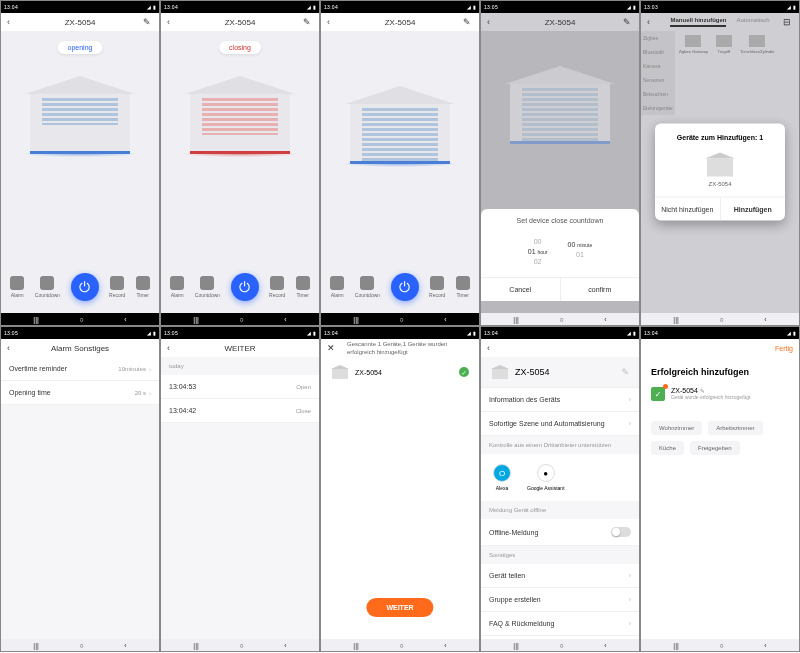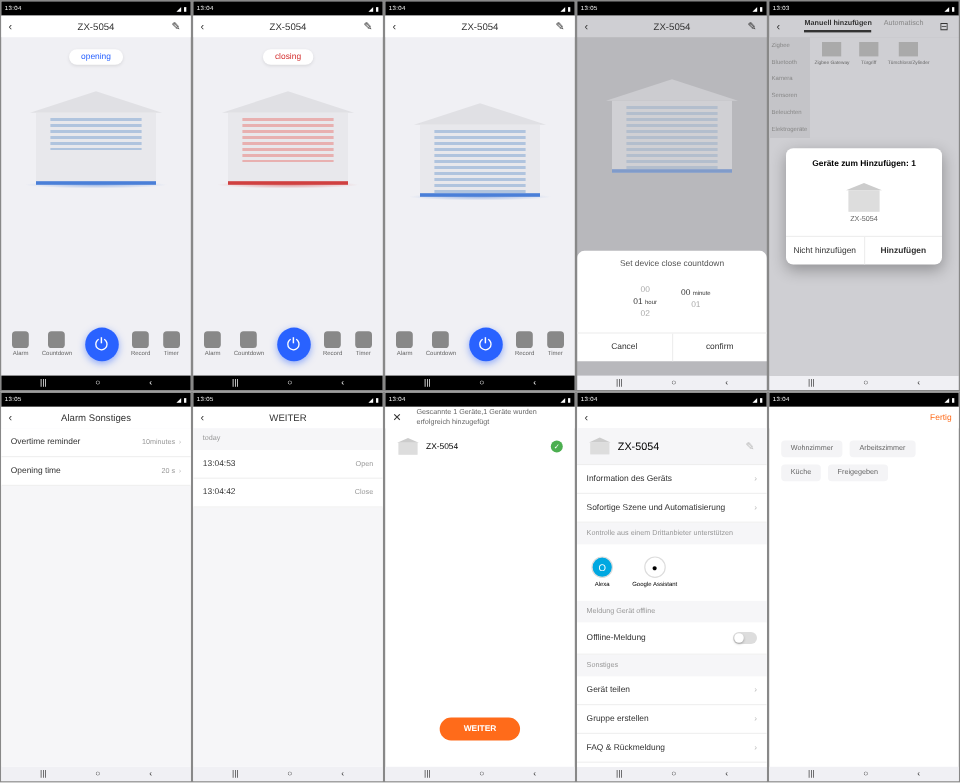--- a/index.html
+++ b/index.html
@@ -512,20 +512,30 @@
   <div class="statusbar">
         <span class="left">13:04</span>
         <span class="right">◢ ▮</span>
       </div>
   <div class="header">
     <span class="icon"></span>
     <span class="title"></span>
     <span class="fertig">Fertig</span>
   </div>
   <div class="content">
+    <div class="success">
+      <div class="success-title">Erfolgreich hinzufügen</div>
+      <div class="success-row">
+        <div class="green-check">✓</div>
+        <div>
+          <div><span>ZX-5054</span> <span class="edit">✎</span></div>
+          <div class="sub">Gerät wurde erfolgreich hinzugefügt</div>
+        </div>
+      </div>
+    </div>
     <div class="chips">
       <div class="chip">Wohnzimmer</div>
       <div class="chip">Arbeitszimmer</div>
       <div class="chip">Küche</div>
       <div class="chip">Freigegeben</div>
     </div>
   </div>
   <div class="navbar light">
         <span>|||</span>
         <span>○</span>

